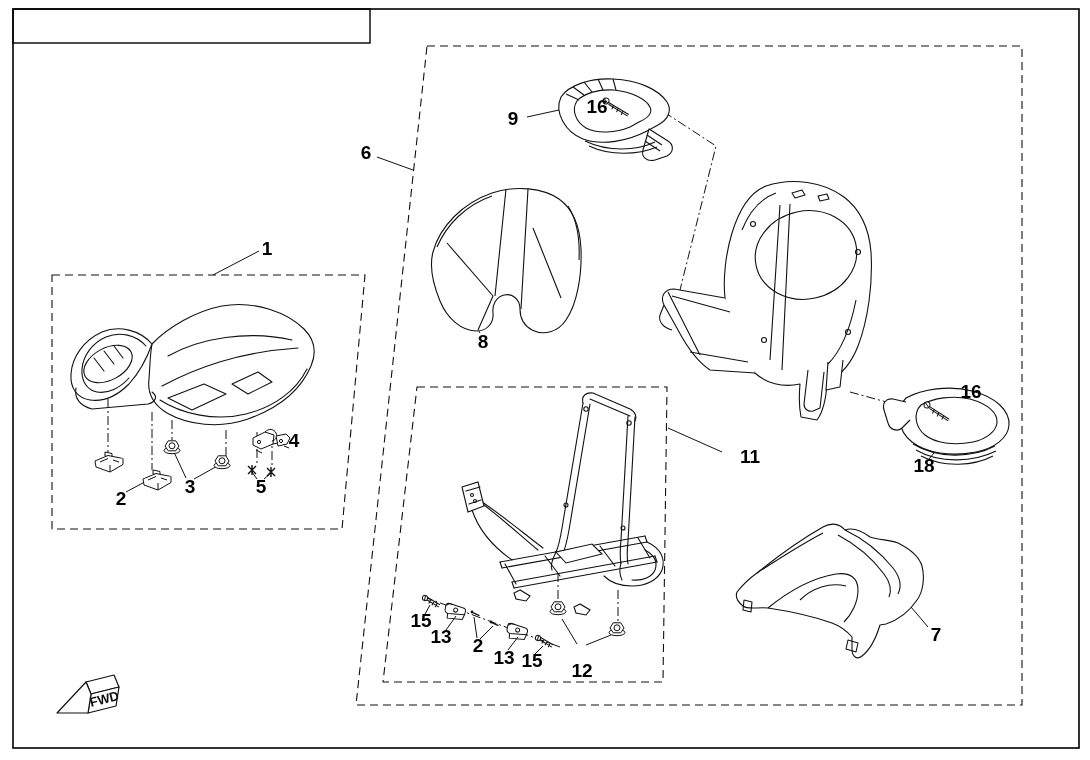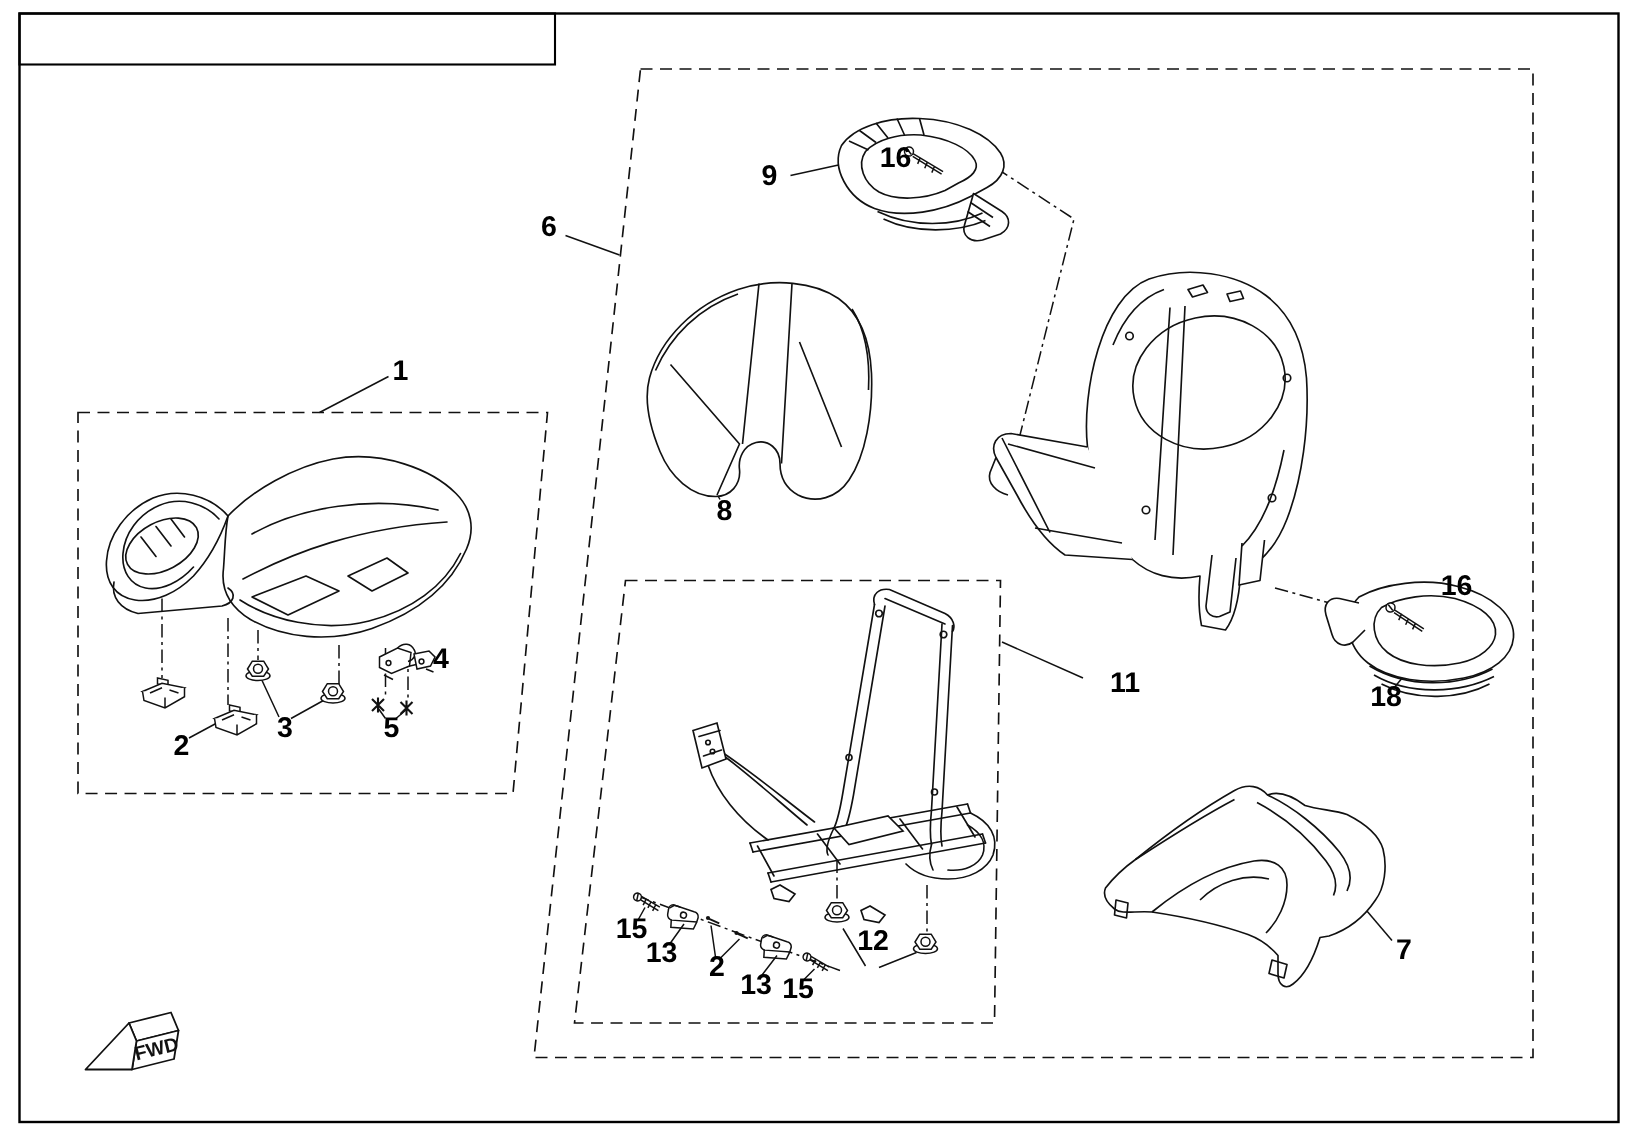--- a/index.html
+++ b/index.html
@@ -253,21 +253,21 @@
       <div class="part-label" style="left: 121px; top: 498px;">2</div>
       <div class="part-label" style="left: 190px; top: 486px;">3</div>
       <div class="part-label" style="left: 294px; top: 440px;">4</div>
       <div class="part-label" style="left: 261px; top: 486px;">5</div>
       <div class="part-label" style="left: 366px; top: 152px;">6</div>
       <div class="part-label" style="left: 936px; top: 634px;">7</div>
       <div class="part-label" style="left: 483px; top: 341px;">8</div>
       <div class="part-label" style="left: 513px; top: 118px;">9</div>
       <div class="part-label" style="left: 924px; top: 465px;">18</div>
       <div class="part-label" style="left: 730px; top: 456px; margin-left: 20px;">11</div>
-      <div class="part-label" style="left: 582px; top: 628px;">12</div>
+      <div class="part-label" style="left: 582px; top: 670px;">12</div>
       <div class="part-label" style="left: 441px; top: 636px;">13</div>
       <div class="part-label" style="left: 504px; top: 657px;">13</div>
       <div class="part-label" style="left: 478px; top: 645px;">2</div>
       <div class="part-label" style="left: 421px; top: 620px;">15</div>
       <div class="part-label" style="left: 532px; top: 660px;">15</div>
       <div class="part-label" style="left: 597px; top: 106px;">16</div>
       <div class="part-label" style="left: 971px; top: 391px;">16</div>
     </div>
 
 </div>

